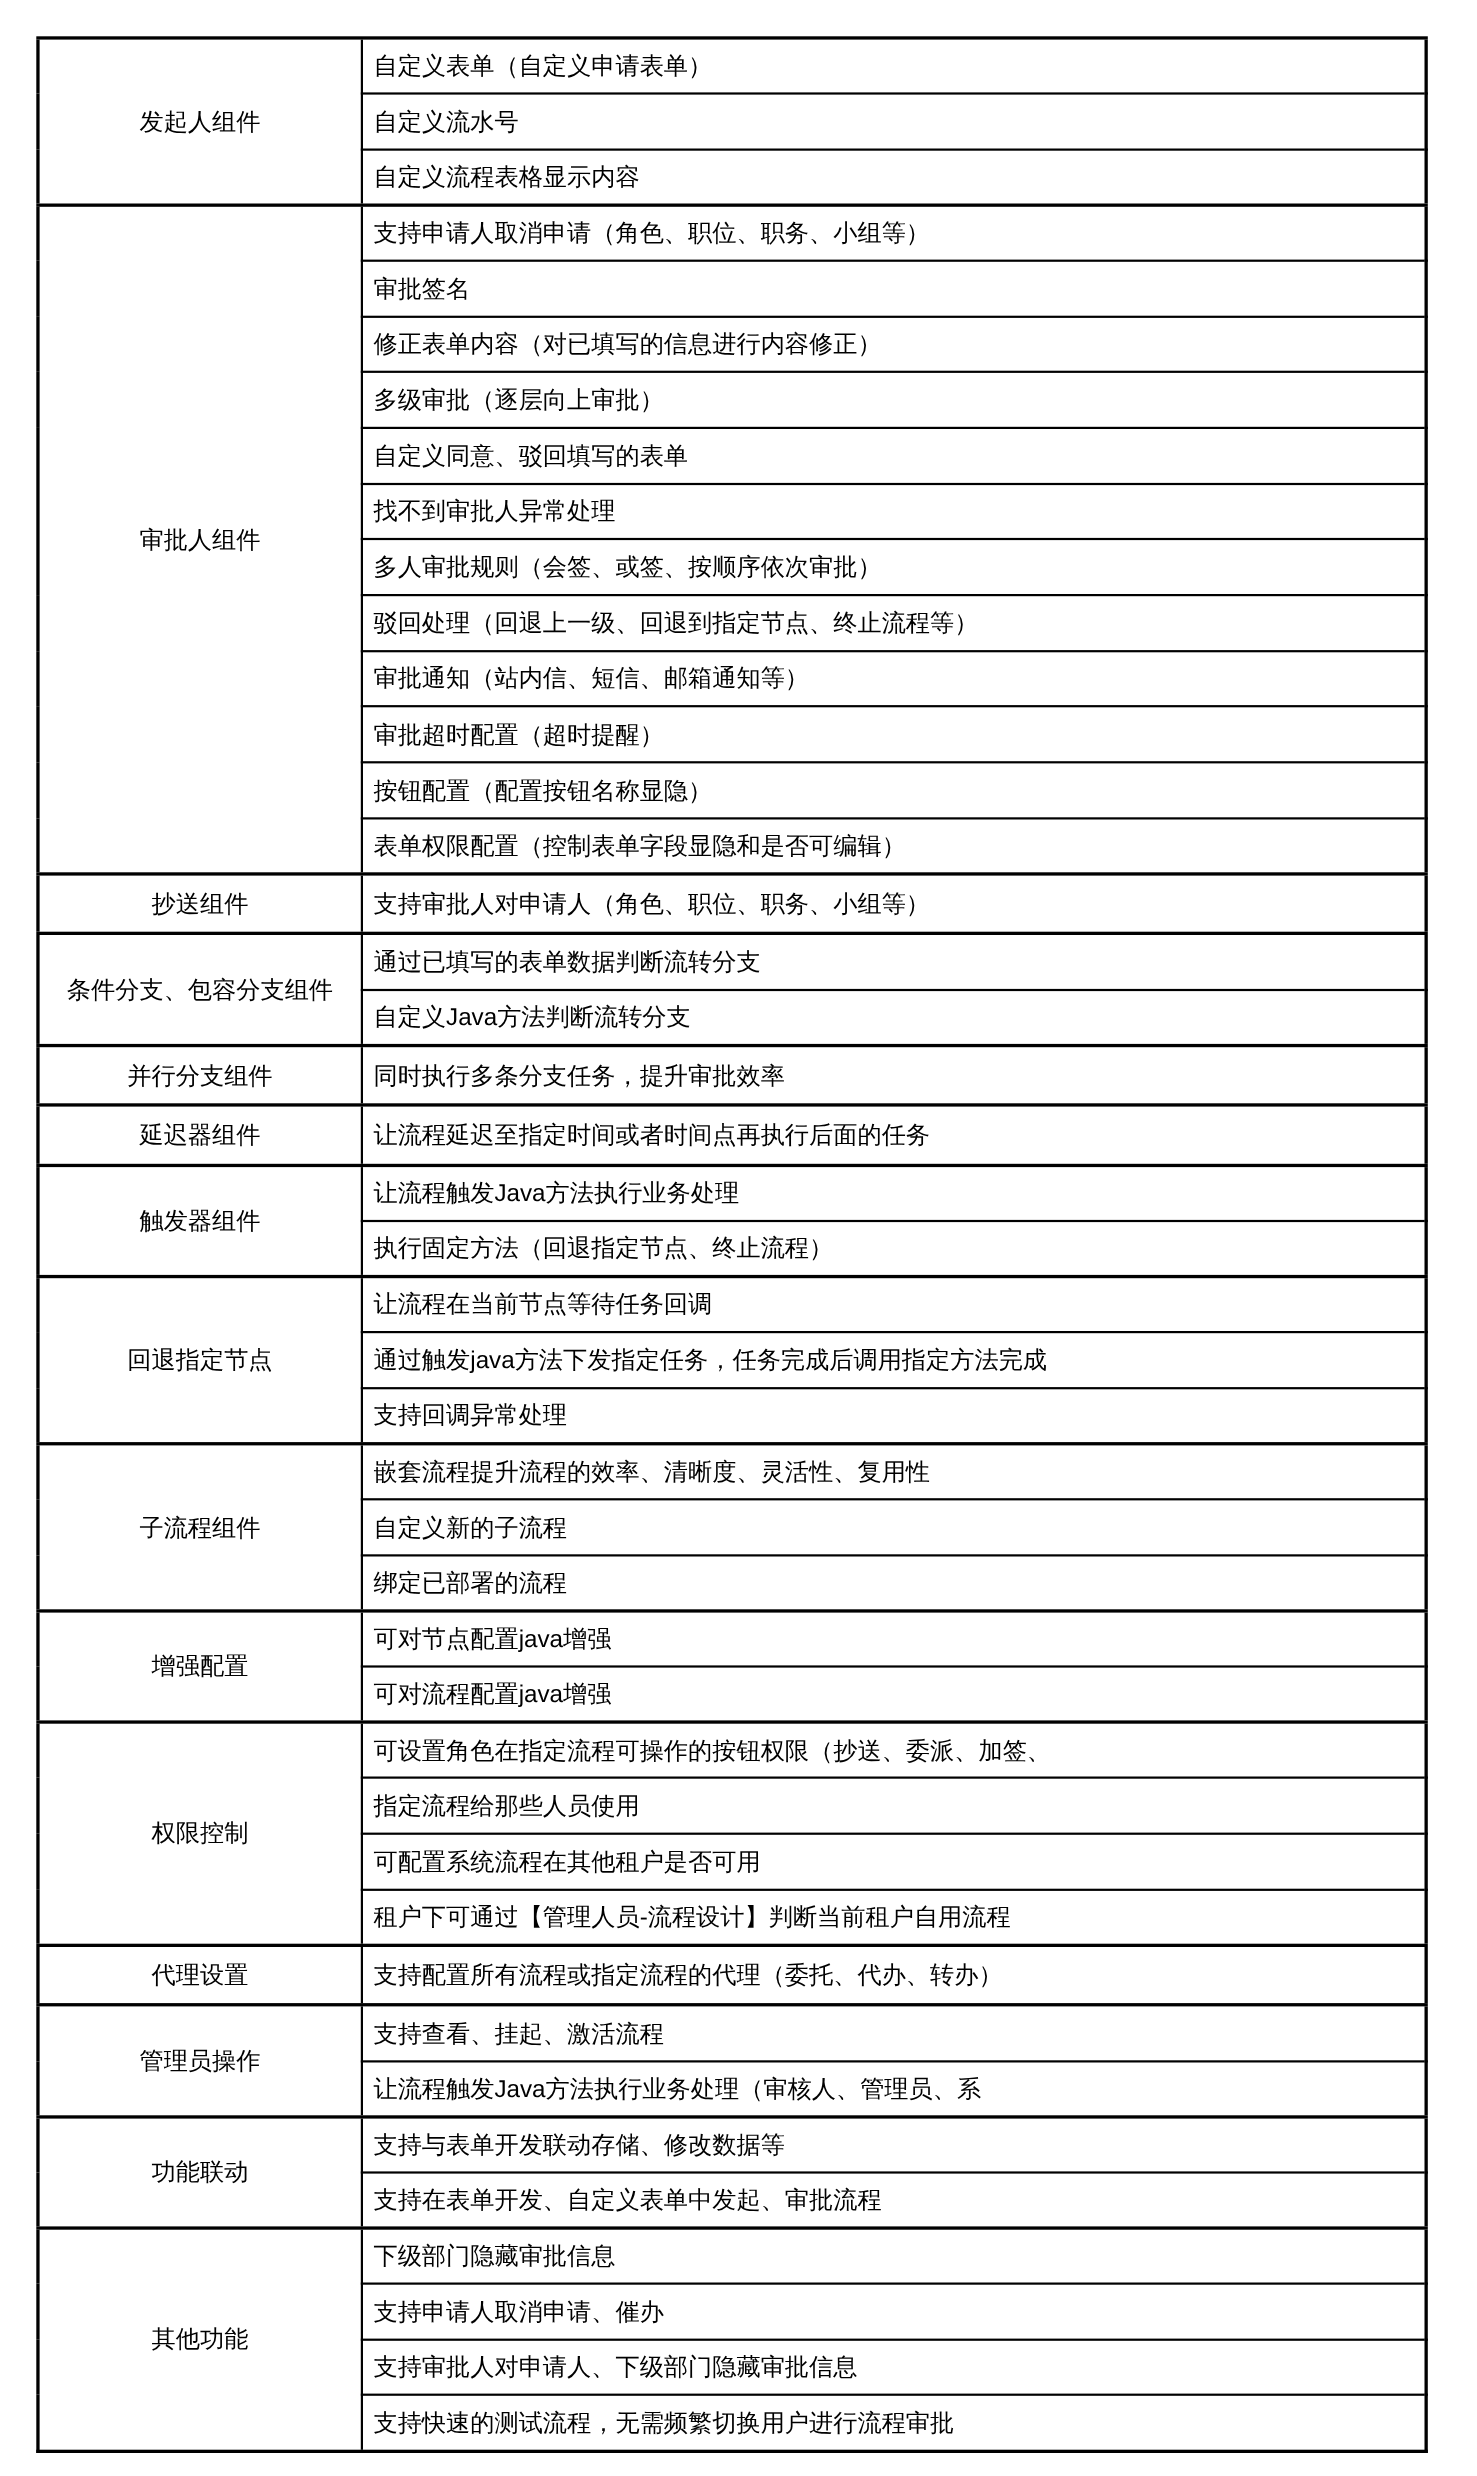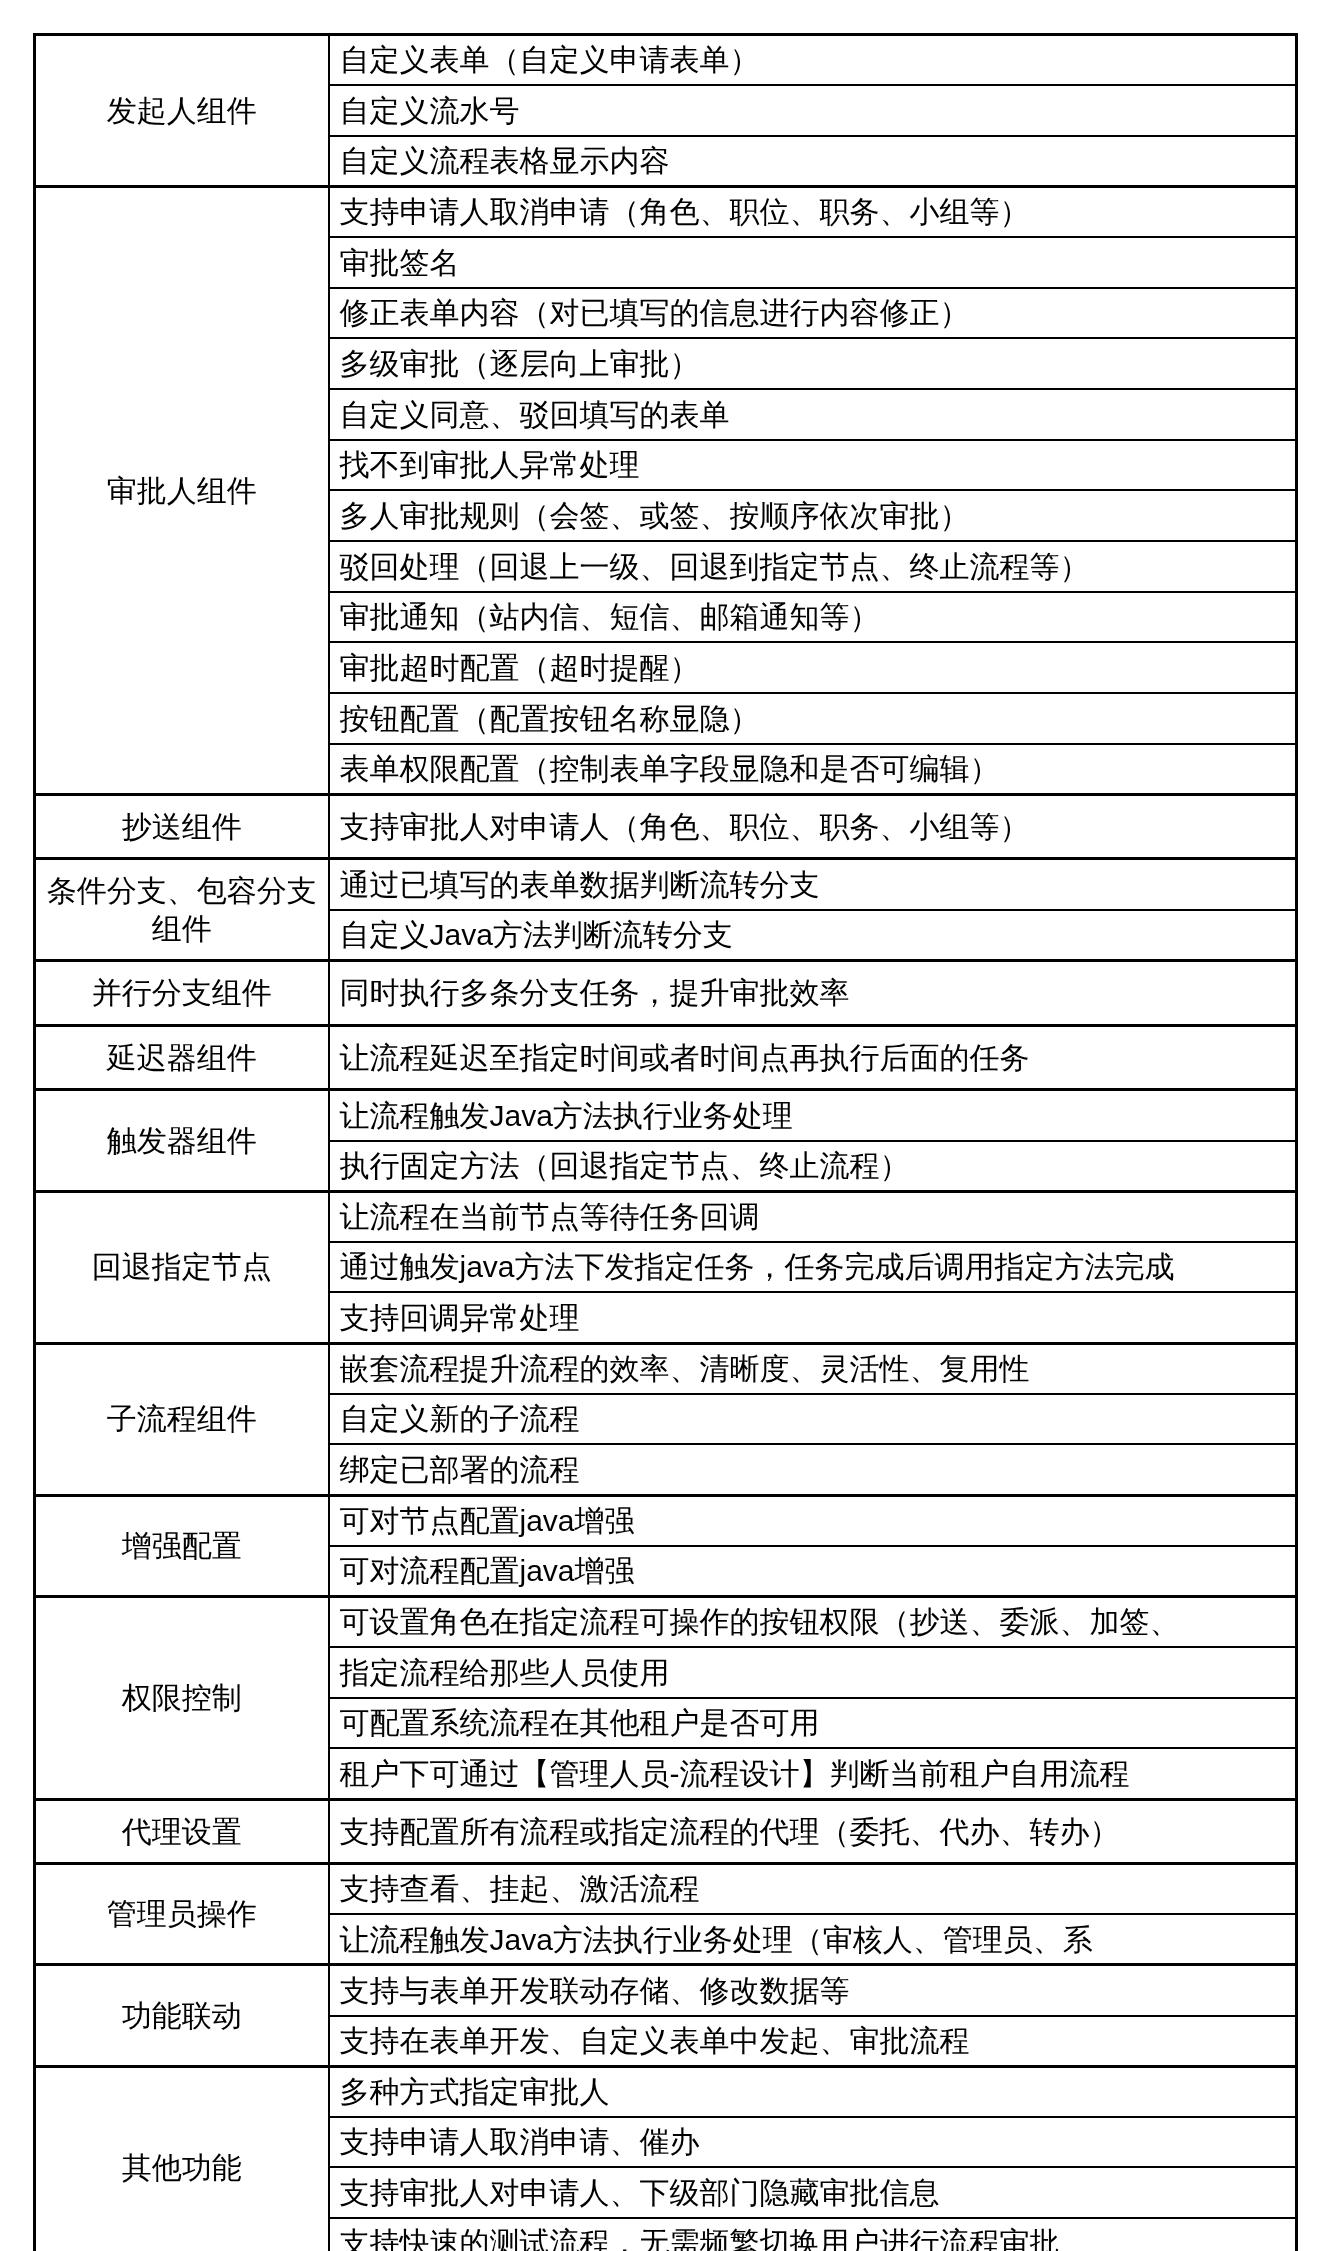--- a/index.html
+++ b/index.html
@@ -21,21 +21,21 @@
     width: 1262px;
     border-collapse: collapse;
     table-layout: fixed;
     border: 3px solid #000000;
   }
   table.feature-table col.col-label { width: 294px; }
   table.feature-table col.col-desc  { width: 968px; }
   table.feature-table tr { height: 50.66px; }
   table.feature-table td {
     border: 2px solid #000000;
-    font-size: 30px;
+    font-size: 22px;
     line-height: 1.25;
     vertical-align: middle;
     overflow: hidden;
     box-sizing: border-box;
   }
   
   table.feature-table tr.group-start td { border-top: 3px solid #000000; }
   td.label-cell {
     text-align: center;
     white-space: normal;
@@ -197,21 +197,21 @@
     <tr class="group-start">
       <td class="label-cell" rowspan="2">功能联动</td>
       <td class="desc-cell">支持与表单开发联动存储、修改数据等</td>
     </tr>
     <tr>
         <td class="desc-cell">支持在表单开发、自定义表单中发起、审批流程</td>
       </tr>
 
     <tr class="group-start">
       <td class="label-cell" rowspan="4">其他功能</td>
-      <td class="desc-cell">多种方式指定审批人</td>
+      <td class="desc-cell">下级部门隐藏审批信息</td>
     </tr>
     <tr>
         <td class="desc-cell">支持申请人取消申请、催办</td>
       </tr>
     <tr>
         <td class="desc-cell">支持审批人对申请人、下级部门隐藏审批信息</td>
       </tr>
     <tr>
         <td class="desc-cell">支持快速的测试流程，无需频繁切换用户进行流程审批</td>
       </tr>

